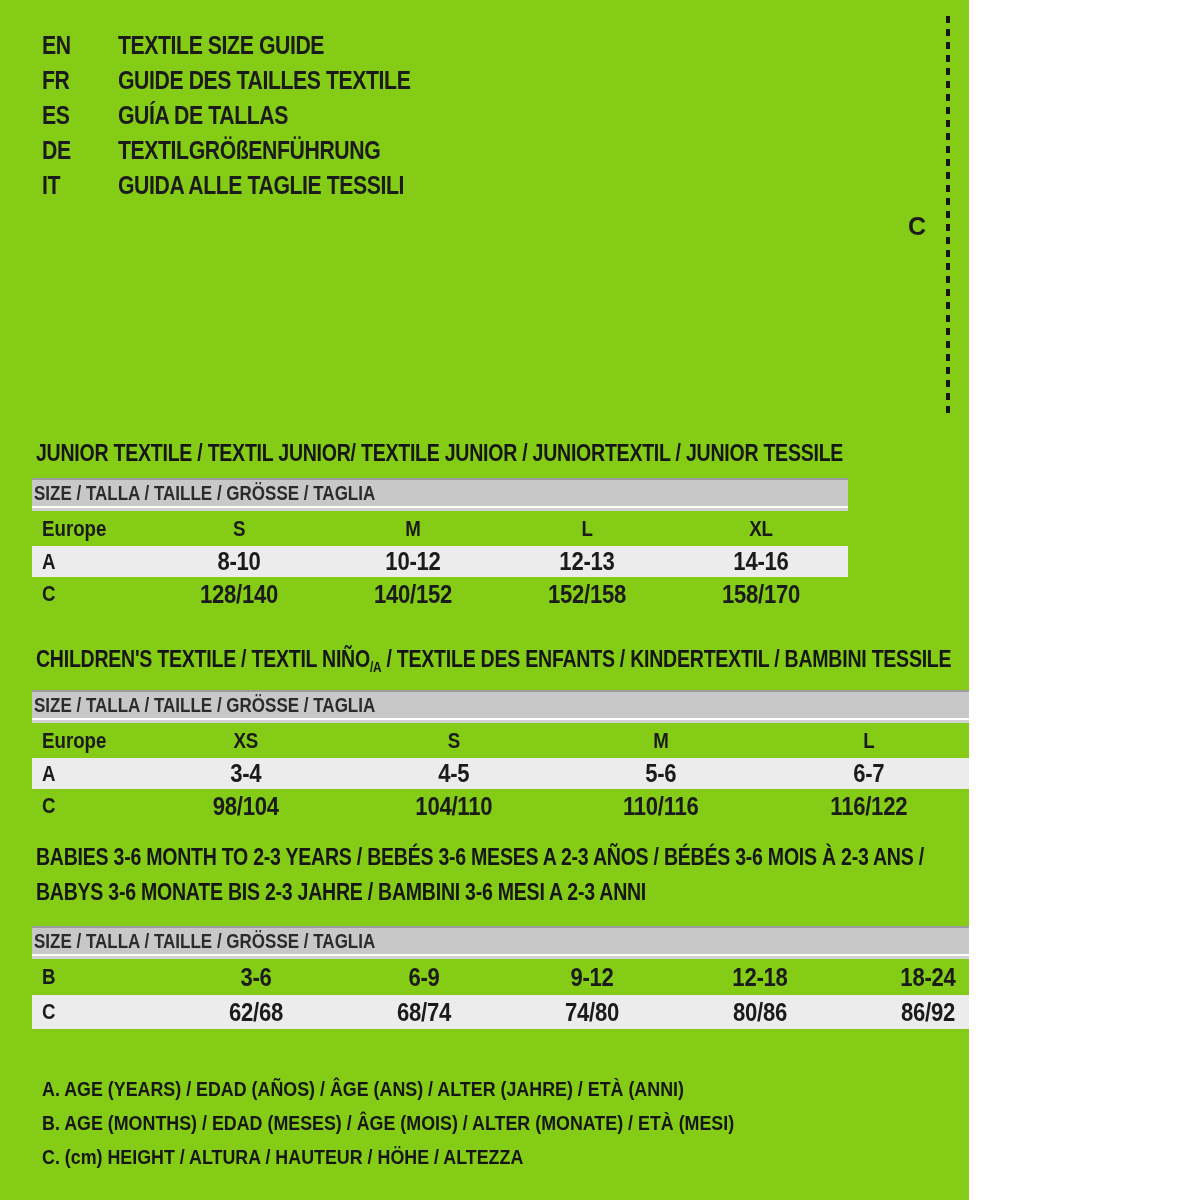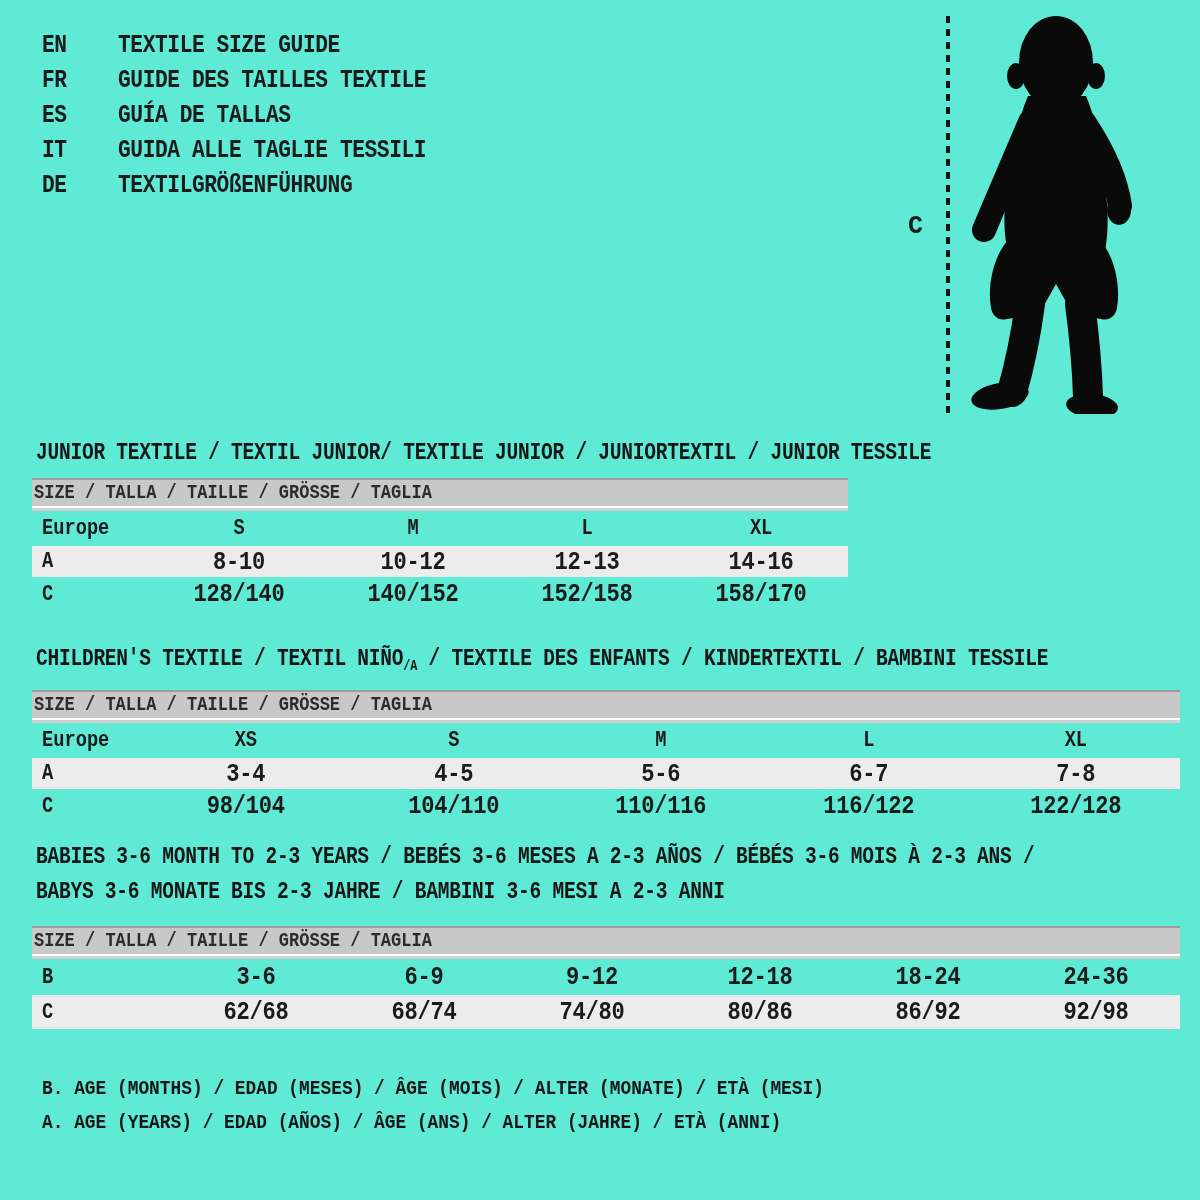--- a/index.html
+++ b/index.html
@@ -1,19 +1,19 @@
 <!DOCTYPE html>
 <html><head>
 <meta charset="utf-8">
 <style>
   html,body{margin:0;padding:0;background:#fff;}
   .canvas{
-    position:relative;width:1200px;height:1200px;overflow:hidden;
-    background:#5eead4;color:#1b1b1b;
-    font-family:Liberation Mono, monospace;
+    position:relative;width:969px;height:1200px;overflow:hidden;
+    background:#84cc16;color:#1b1b1b;
+    font-family:Liberation Sans, sans-serif;
     font-weight:bold;
   }
   
   .cond{transform:scaleX(.85);transform-origin:left center;display:inline-block;white-space:nowrap;}
   .cond-c{transform:scaleX(.85);transform-origin:center center;display:block;white-space:nowrap;}
 
   
   .lang-block{position:absolute;left:42px;top:28px;}
   .lang-row{display:flex;height:35px;align-items:center;}
   .lang-code{width:76px;font-size:25px;letter-spacing:-.5px;}
@@ -71,26 +71,26 @@
       </div>
       <div class="lang-row">
         <span class="lang-code cond">FR</span>
         <span class="lang-label cond">GUIDE DES TAILLES TEXTILE</span>
       </div>
       <div class="lang-row">
         <span class="lang-code cond">ES</span>
         <span class="lang-label cond">GUÍA DE TALLAS</span>
       </div>
       <div class="lang-row">
+        <span class="lang-code cond">DE</span>
+        <span class="lang-label cond">TEXTILGRÖßENFÜHRUNG</span>
+      </div>
+      <div class="lang-row">
         <span class="lang-code cond">IT</span>
         <span class="lang-label cond">GUIDA ALLE TAGLIE TESSILI</span>
-      </div>
-      <div class="lang-row">
-        <span class="lang-code cond">DE</span>
-        <span class="lang-label cond">TEXTILGRÖßENFÜHRUNG</span>
       </div>
     </div>
 
   <div class="dash-line"></div>
   <div class="c-label">C</div>
 
   <svg class="silhouette" width="172" height="402" viewBox="0 0 172 402" aria-hidden="true">
     <g fill="#0a0a0a" stroke="none">
       <ellipse cx="90" cy="50" rx="37" ry="46"></ellipse>
       <ellipse cx="50" cy="64" rx="9" ry="13"></ellipse>
@@ -266,16 +266,17 @@
             </div>
             <div class="cell">
               <span class="cond-c">92/98</span>
             </div>
           </div>
         </div>
       </div>
     </div>
 
   <div class="legend" id="legend">
+      <div class="legend-line"><span class="cond">A. AGE (YEARS) / EDAD (AÑOS) / ÂGE (ANS) / ALTER (JAHRE) / ETÀ (ANNI)</span></div>
       <div class="legend-line"><span class="cond">B. AGE (MONTHS) / EDAD (MESES) / ÂGE (MOIS) / ALTER (MONATE) / ETÀ (MESI)</span></div>
-      <div class="legend-line"><span class="cond">A. AGE (YEARS) / EDAD (AÑOS) / ÂGE (ANS) / ALTER (JAHRE) / ETÀ (ANNI)</span></div>
+      <div class="legend-line"><span class="cond">C. (cm) HEIGHT / ALTURA / HAUTEUR / HÖHE / ALTEZZA</span></div>
     </div>
 </div>
 
 </body></html>

